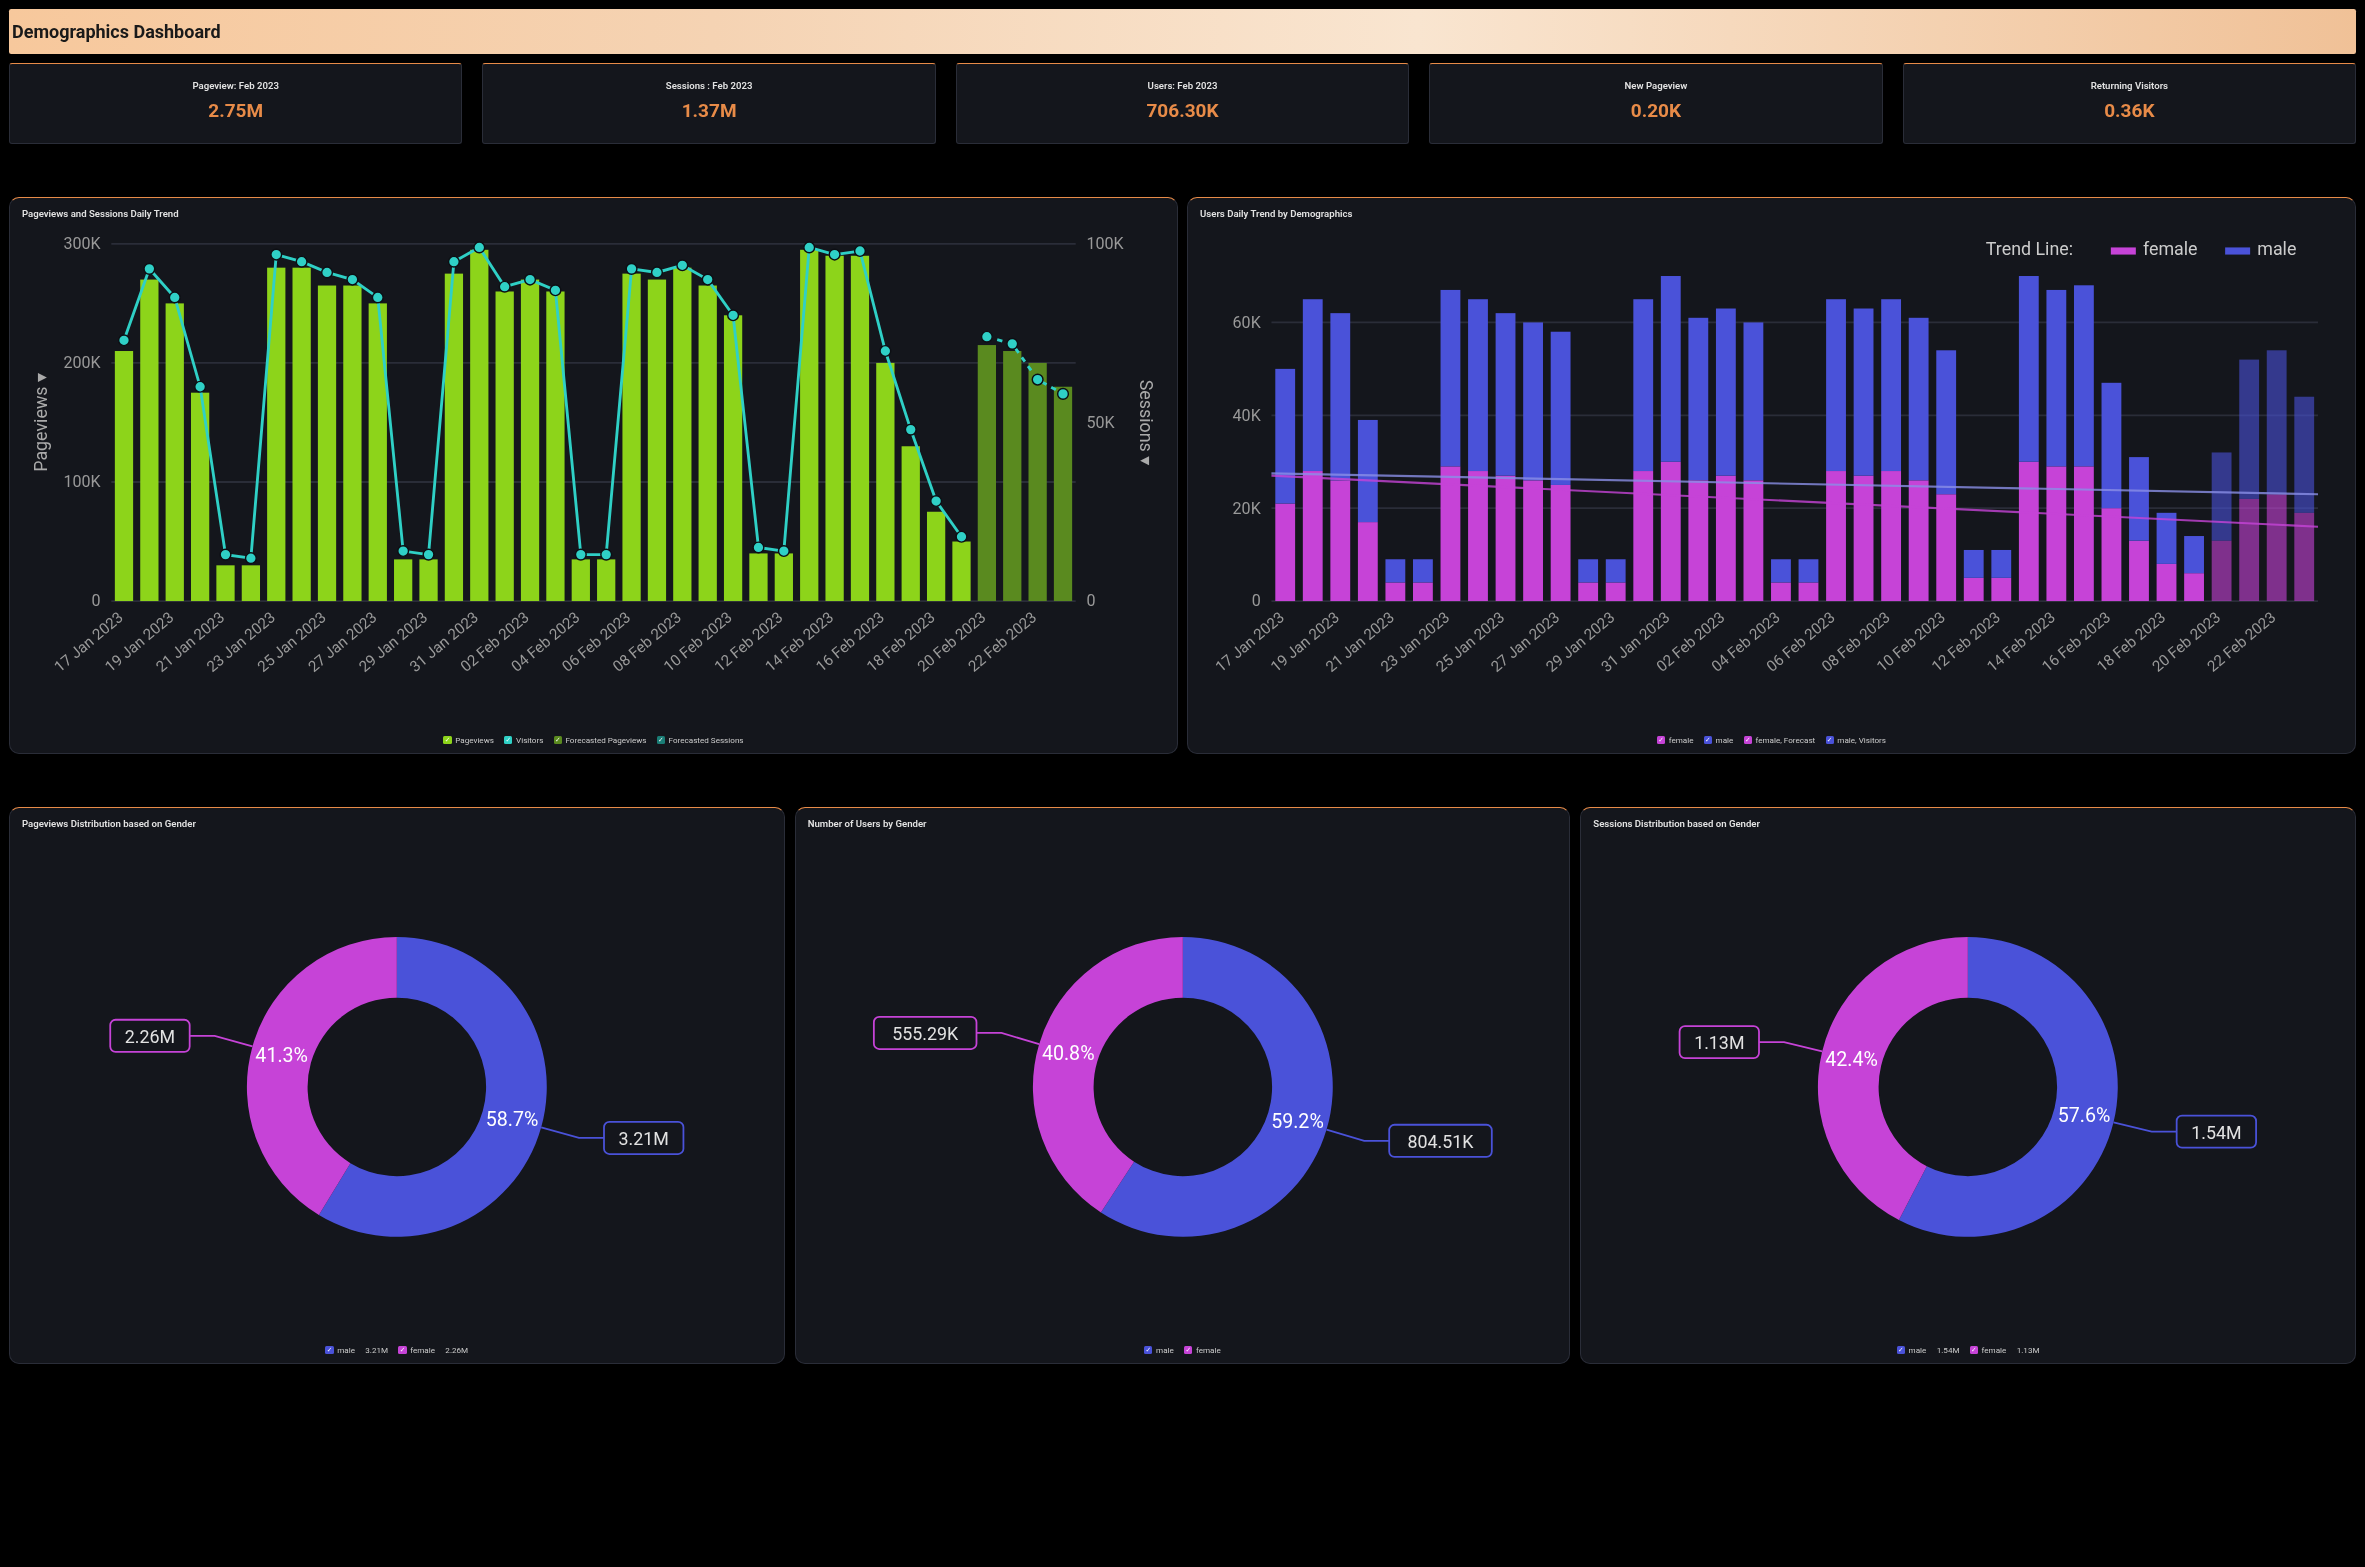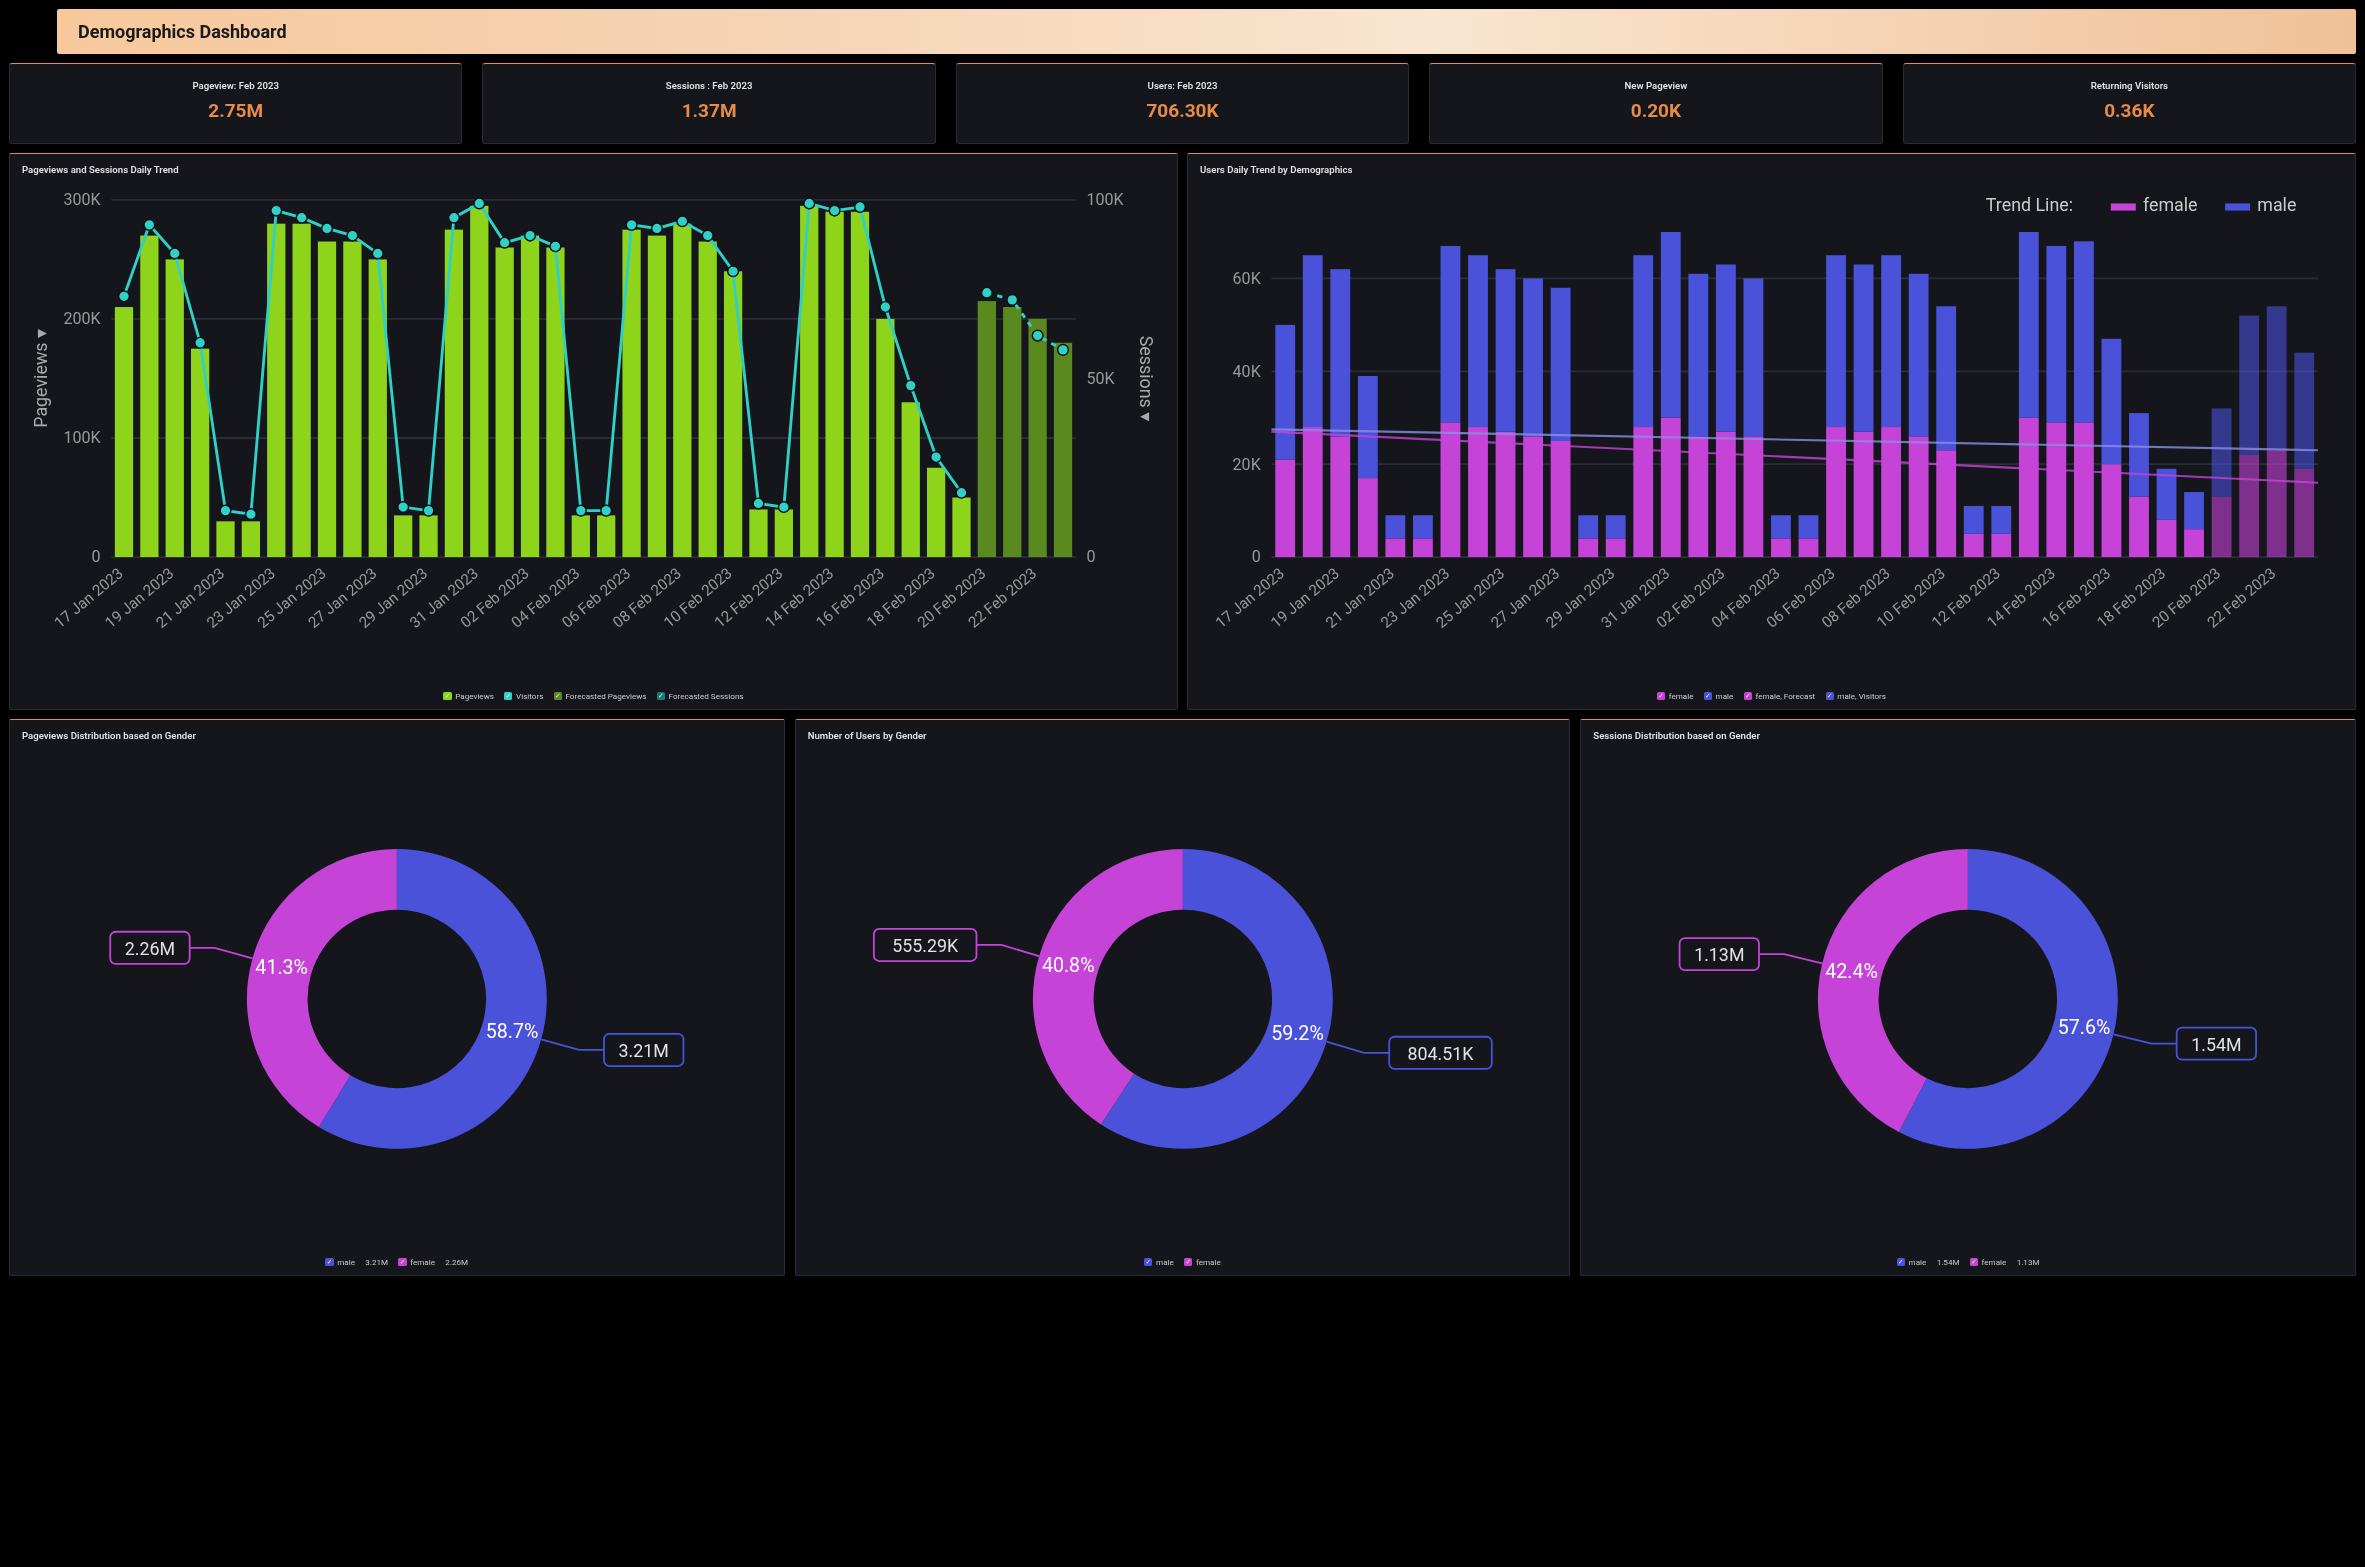--- a/index.html
+++ b/index.html
@@ -7,44 +7,44 @@
     background: #000;
     font-family: -apple-system, "Segoe UI", Roboto, sans-serif;
     color: #e2e2e2;
     padding: 9px;
   }
   .header {
     background: linear-gradient(90deg, #f7c89c 0%, #f5d3b3 30%, #f9e5d0 60%, #f0c197 100%);
     color: #1a1a1a;
     font-size: 18px;
     font-weight: 700;
-    padding: 12px 21px;
+    padding: 12px 3px;
     border-radius: 2.2px;
     margin-bottom: 9px;
-    margin-left: 48px;
   }
   .kpi-row { display: flex; gap: 20px; margin-bottom: 9px; }
   .kpi-card {
     flex: 1;
     background: #14161c;
     border: 0.7px solid #2a2d38;
     border-top: 1.5px solid #e88b48;
     border-radius: 3px;
     padding: 16.3px 7.4px 21px;
     text-align: center;
   }
   .kpi-label { font-size: 9.6px; font-weight: 600; color: #e2e2e2; margin-bottom: 7.4px; }
   .kpi-value { font-size: 19px; font-weight: 700; color: #e88b48; }
   .charts-row { display: flex; gap: 9px; margin-bottom: 9px; }
   .chart-card {
     background: #14161c;
     border: 0.7px solid #2a2d38;
     border-top: 1.5px solid #e88b48;
-    border-radius: 2px;
+    border-radius: 10px;
     padding: 10.3px 12px 7.4px;
+    margin-top: 44px;
   }
   .chart-title { font-size: 9.6px; font-weight: 600; margin-bottom: 7.4px; }
   .donut-row { display: flex; gap: 10px; }
   .donut-card { flex: 1; }
   .legend-row { display: flex; justify-content: center; gap: 10.3px; font-size: 8.1px; color: #ccc; margin-top: 6px; flex-wrap: wrap; }
   .legend-item { display: inline-flex; align-items: center; gap: 3.7px; }
   .chk {
     width: 8.1px; height: 8.1px; border-radius: 1.5px;
     display: inline-flex; align-items: center; justify-content: center;
     font-size: 6.7px; color: #fff; line-height: 1;

